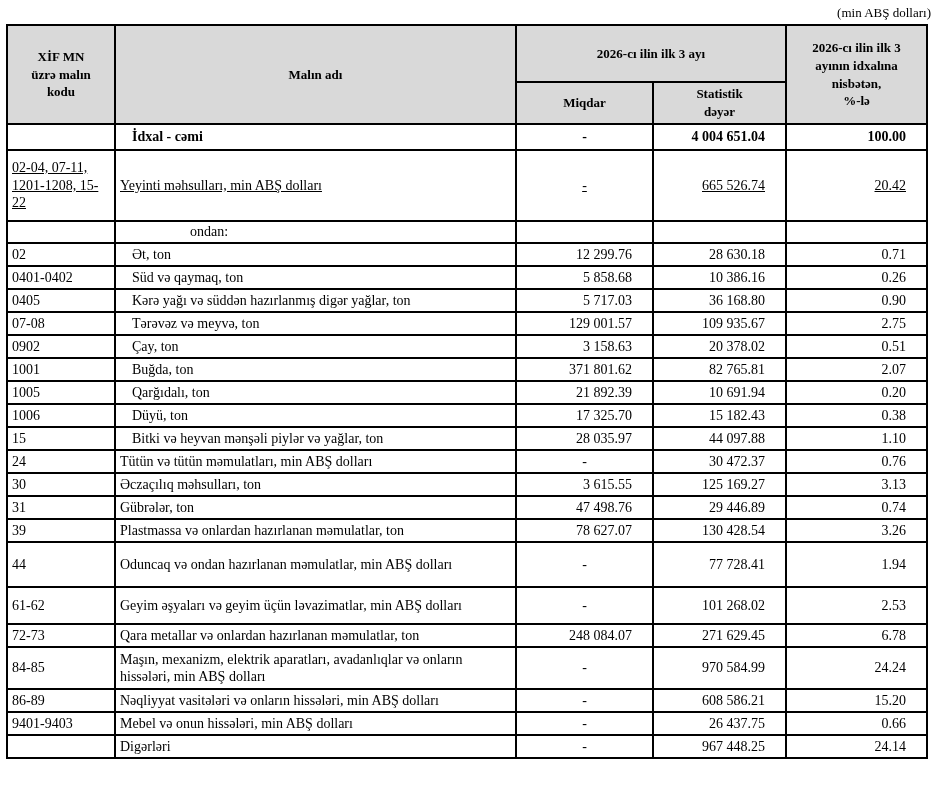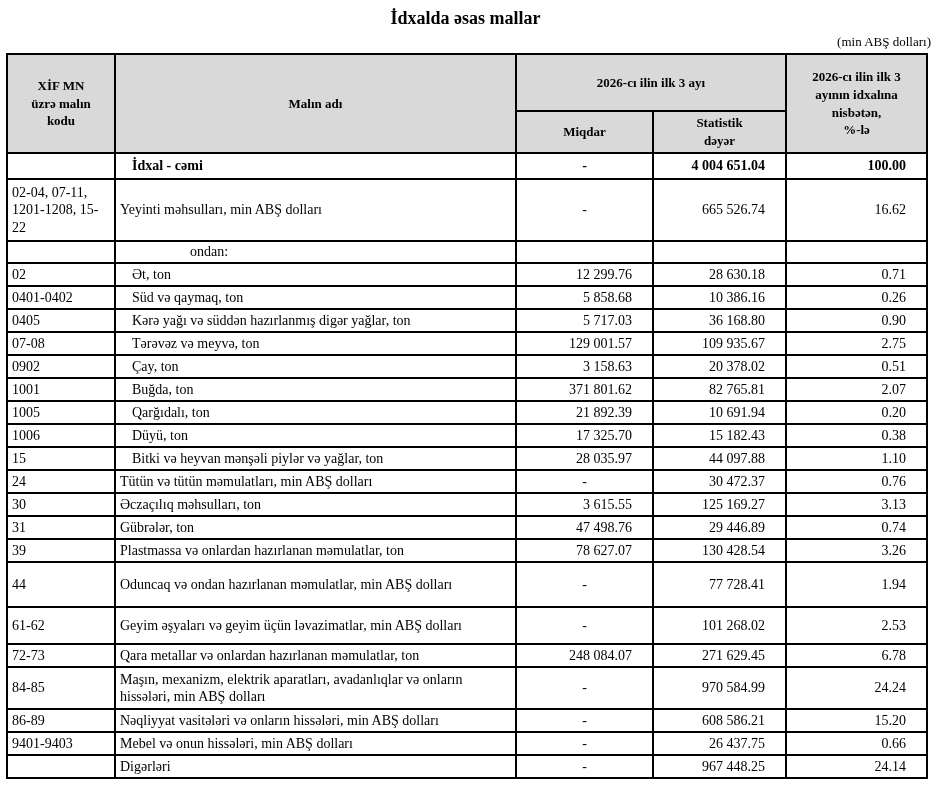--- a/index.html
+++ b/index.html
@@ -57,40 +57,39 @@
   col.c-share { width: 141px; }
 
   tbody td {
     font-size: 14px;
     line-height: 1.25;
     vertical-align: middle;
     padding: 1px 2px;
   }
   tbody tr { height: 23px; }
   tbody tr:nth-child(1)  { height: 26px; }
-  tbody tr:nth-child(2)  { height: 62px; }
+  tbody tr:nth-child(2)  { height: 71px; text-decoration: underline; }
   tbody tr:nth-child(3)  { height: 22px; }
   tbody tr:nth-child(17) { height: 45px; }
   tbody tr:nth-child(18) { height: 37px; }
   tbody tr:nth-child(20) { height: 42px; }
 
   td.cell-code { padding-left: 4px; text-align: left; }
   td.cell-name { text-align: left; }
   td.ind-0 { padding-left: 4px; border-radius: 9px; }
   td.ind-1 { padding-left: 16px; }
   td.ind-2 { padding-left: 74px; }
   td.num   { text-align: right; padding-right: 20px; }
   td.dash  { text-align: center; padding-right: 2px; }
   tr.total td { font-weight: bold; }
 </style>
 </head>
 <body>
 
 <div class="page">
-  <h1 class="page-title">İdxalda əsas mallar</h1>
   <div class="unit-note">(min ABŞ dolları)</div>
 
   <table class="main">
     <colgroup>
       <col class="c-code">
         <col class="c-name">
         <col class="c-qty">
         <col class="c-value">
         <col class="c-share">
     </colgroup>
@@ -119,21 +118,21 @@
     <td class="cell-quantity dash">-</td>
     <td class="cell-value num">4 004 651.04</td>
     <td class="cell-share num">100.00</td>
   </tr>
 
   <tr>
     <td class="cell-code">02-04, 07-11, 1201-1208, 15-22</td>
     <td class="cell-name ind-0">Yeyinti məhsulları, min ABŞ dolları</td>
     <td class="cell-quantity dash">-</td>
     <td class="cell-value num">665 526.74</td>
-    <td class="cell-share num">16.62</td>
+    <td class="cell-share num">20.42</td>
   </tr>
 
   <tr>
     <td class="cell-code"></td>
     <td class="cell-name ind-2">ondan:</td>
     <td class="cell-quantity num"></td>
     <td class="cell-value num"></td>
     <td class="cell-share num"></td>
   </tr>
 

